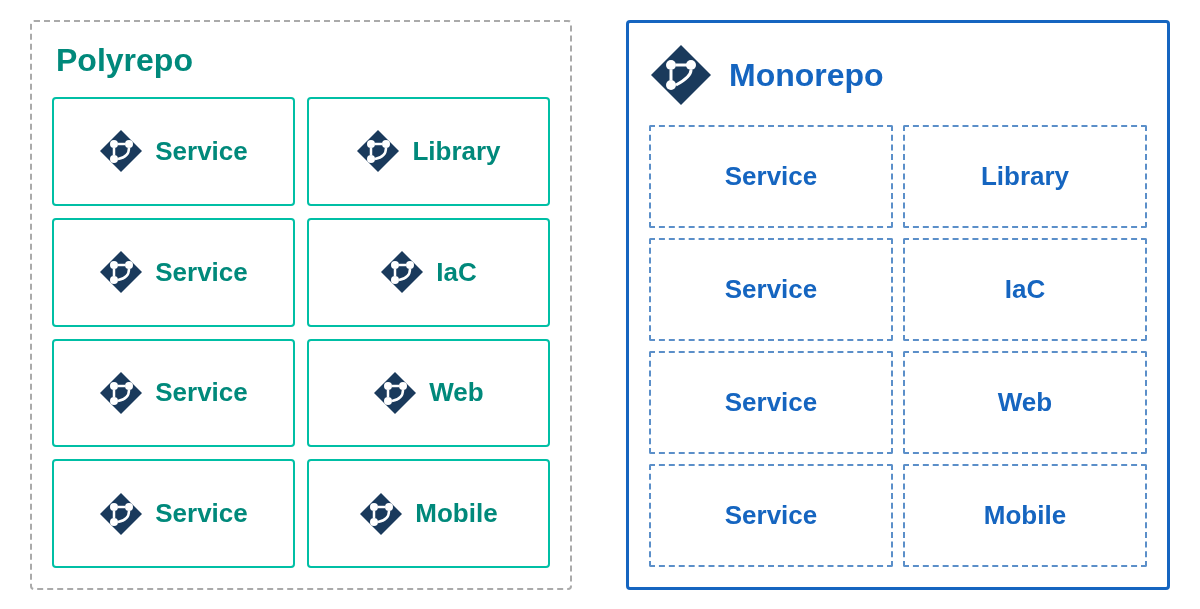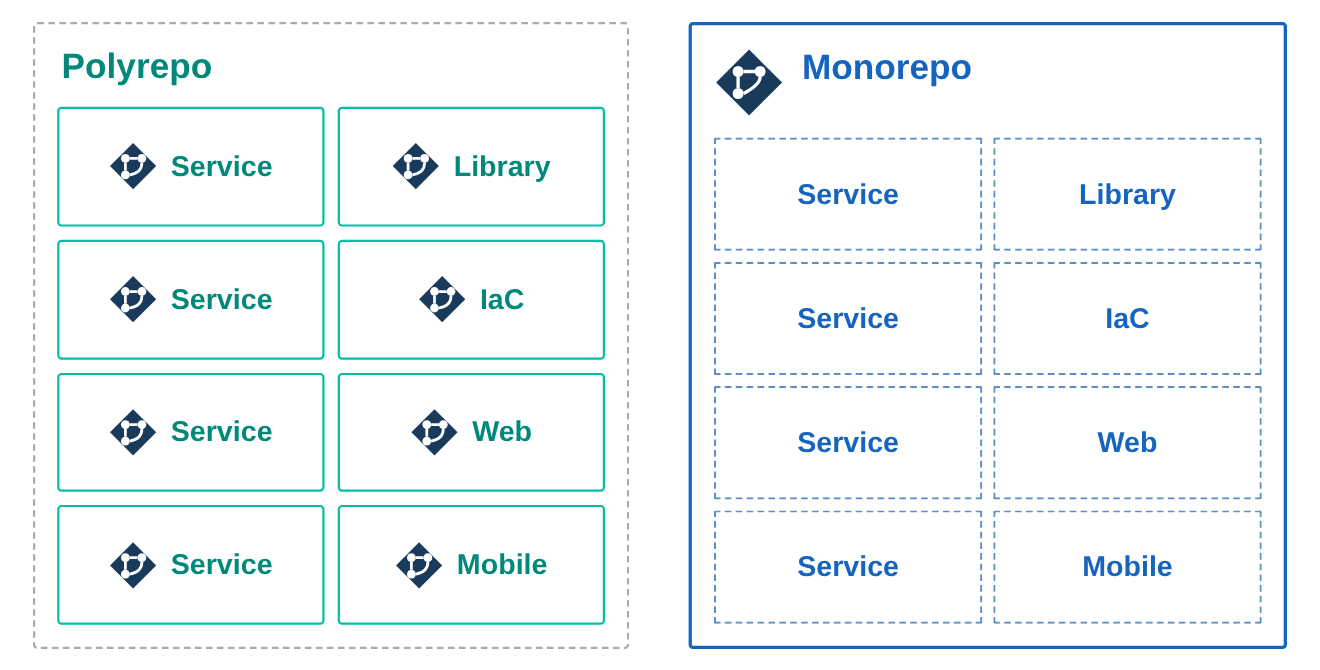--- a/index.html
+++ b/index.html
@@ -66,21 +66,21 @@
       border: 3px solid #1565c0;
       border-radius: 4px;
       padding: 20px 20px 20px 20px;
       flex: 1;
       height: 570px;
       display: flex;
       flex-direction: column;
     }
     .monorepo-header {
       display: flex;
-      align-items: flex-start;
+      align-items: center;
       gap: 16px;
       margin-bottom: 18px;
     }
     .monorepo-title {
       font-size: 32px;
       font-weight: 800;
       color: #1565c0;
     }
     .monorepo-grid {
       display: grid;

